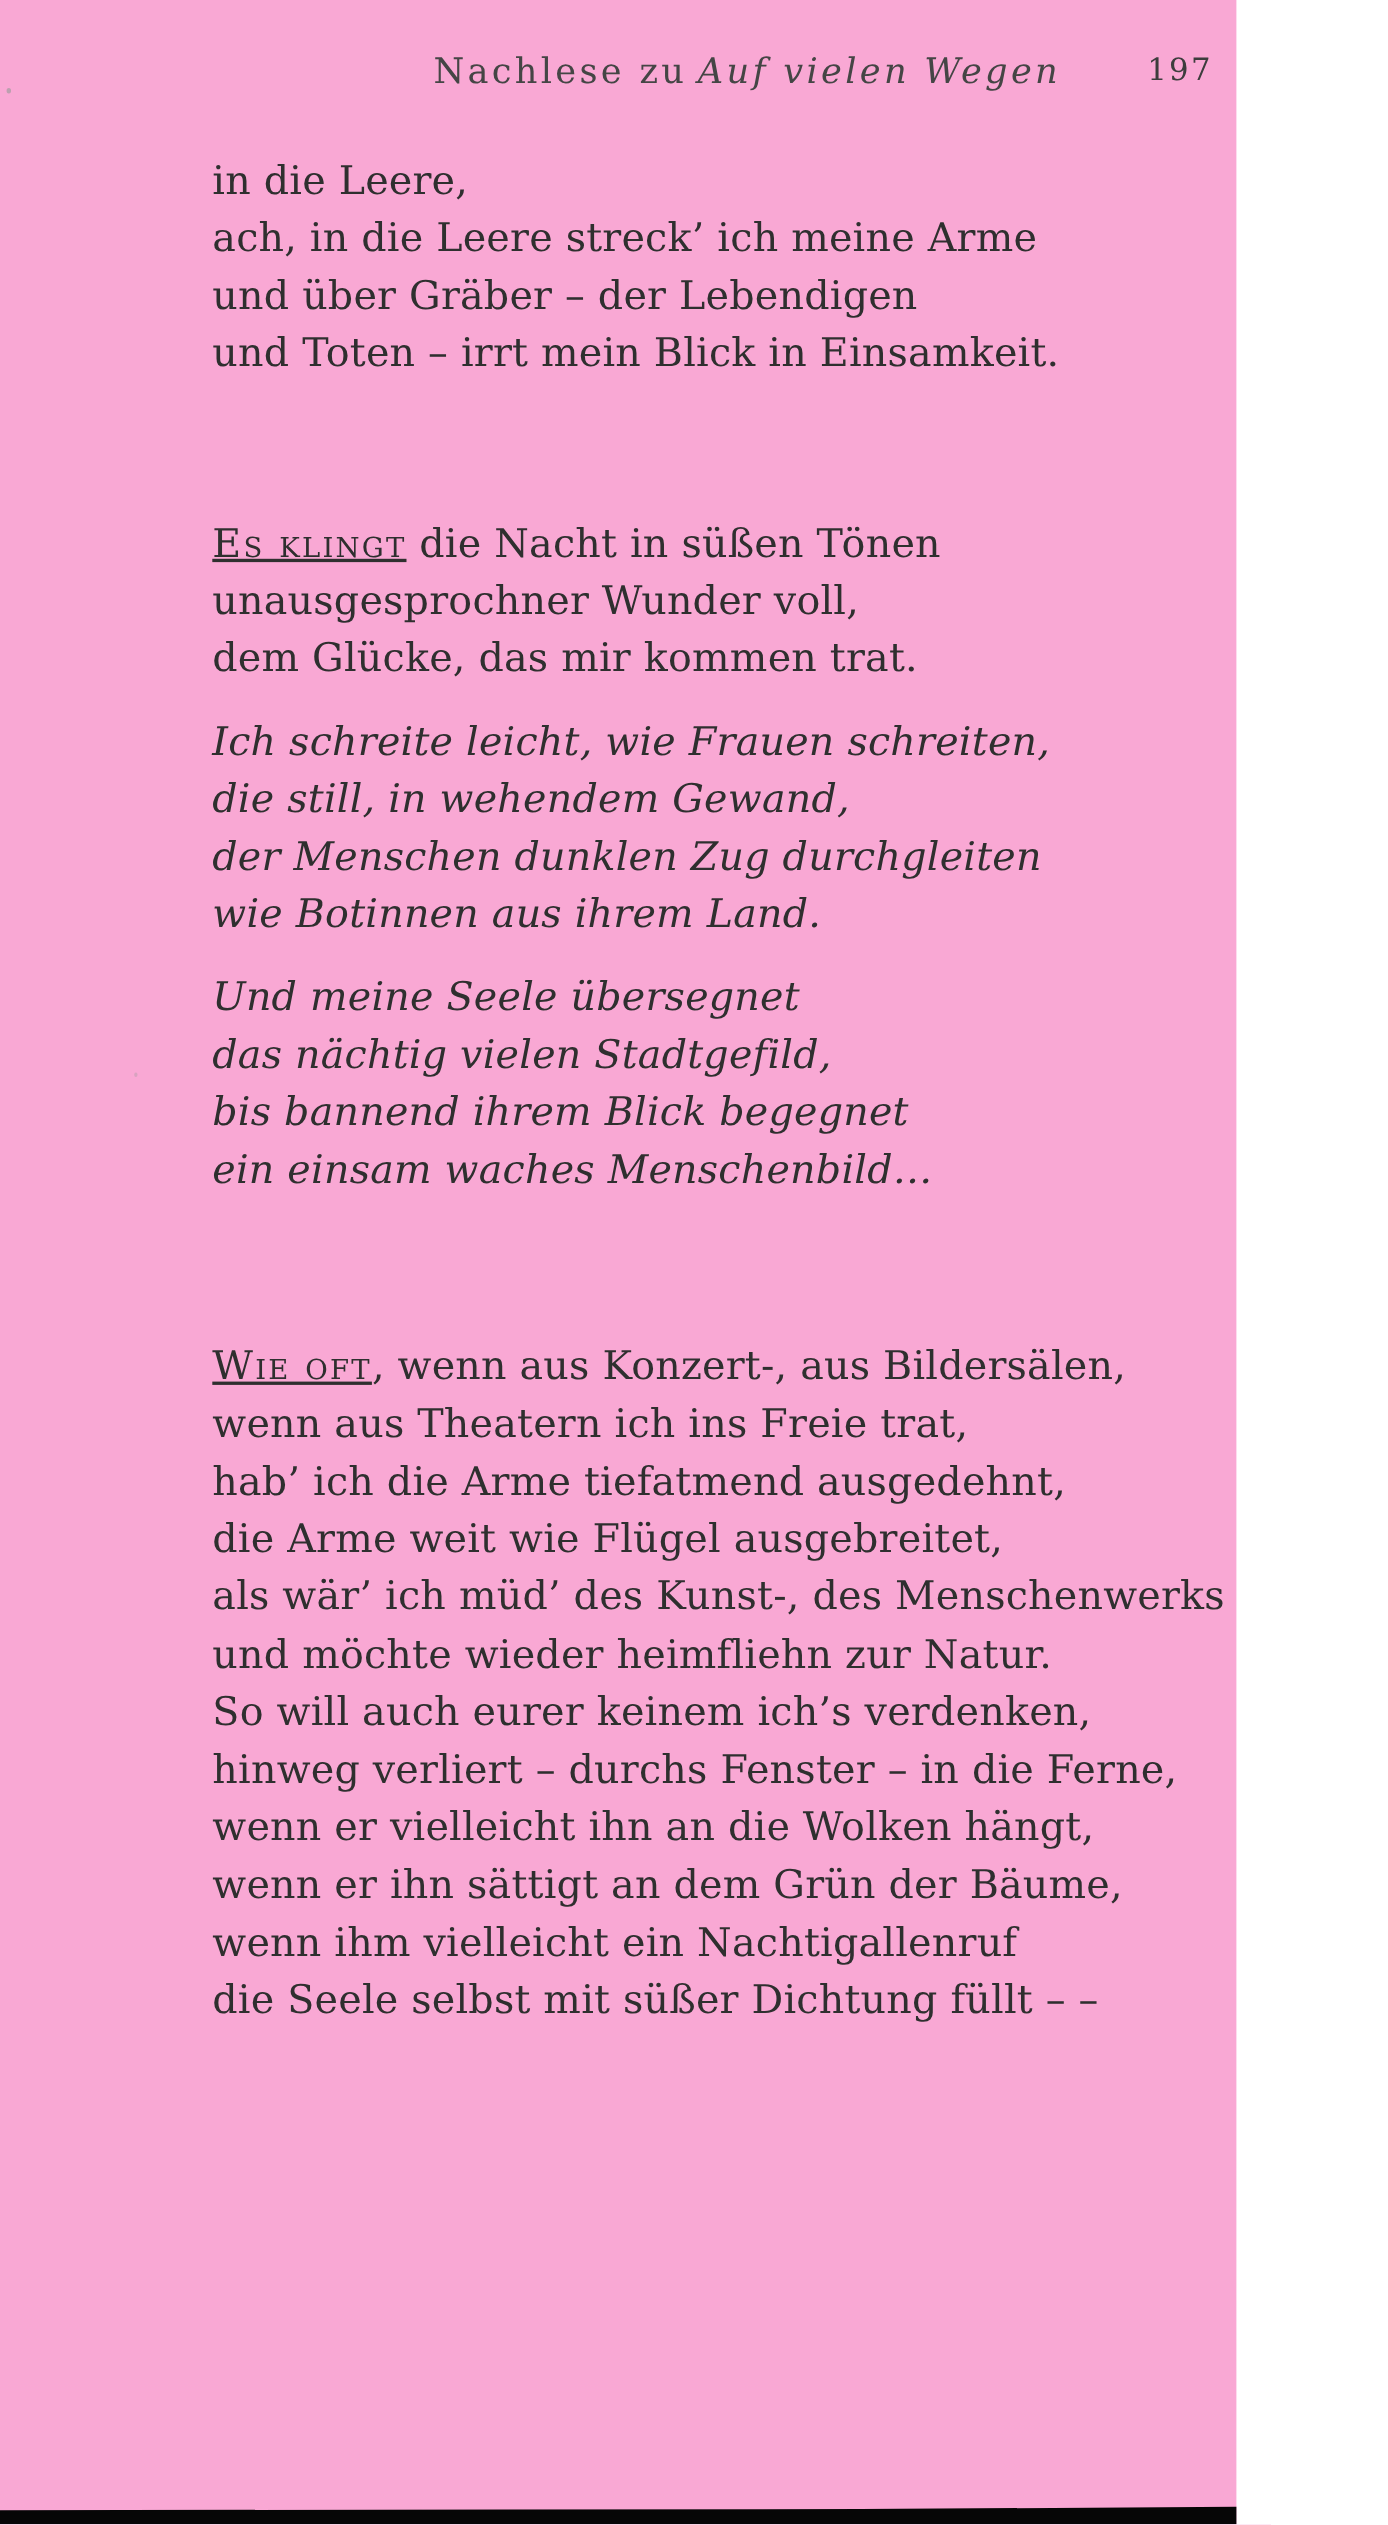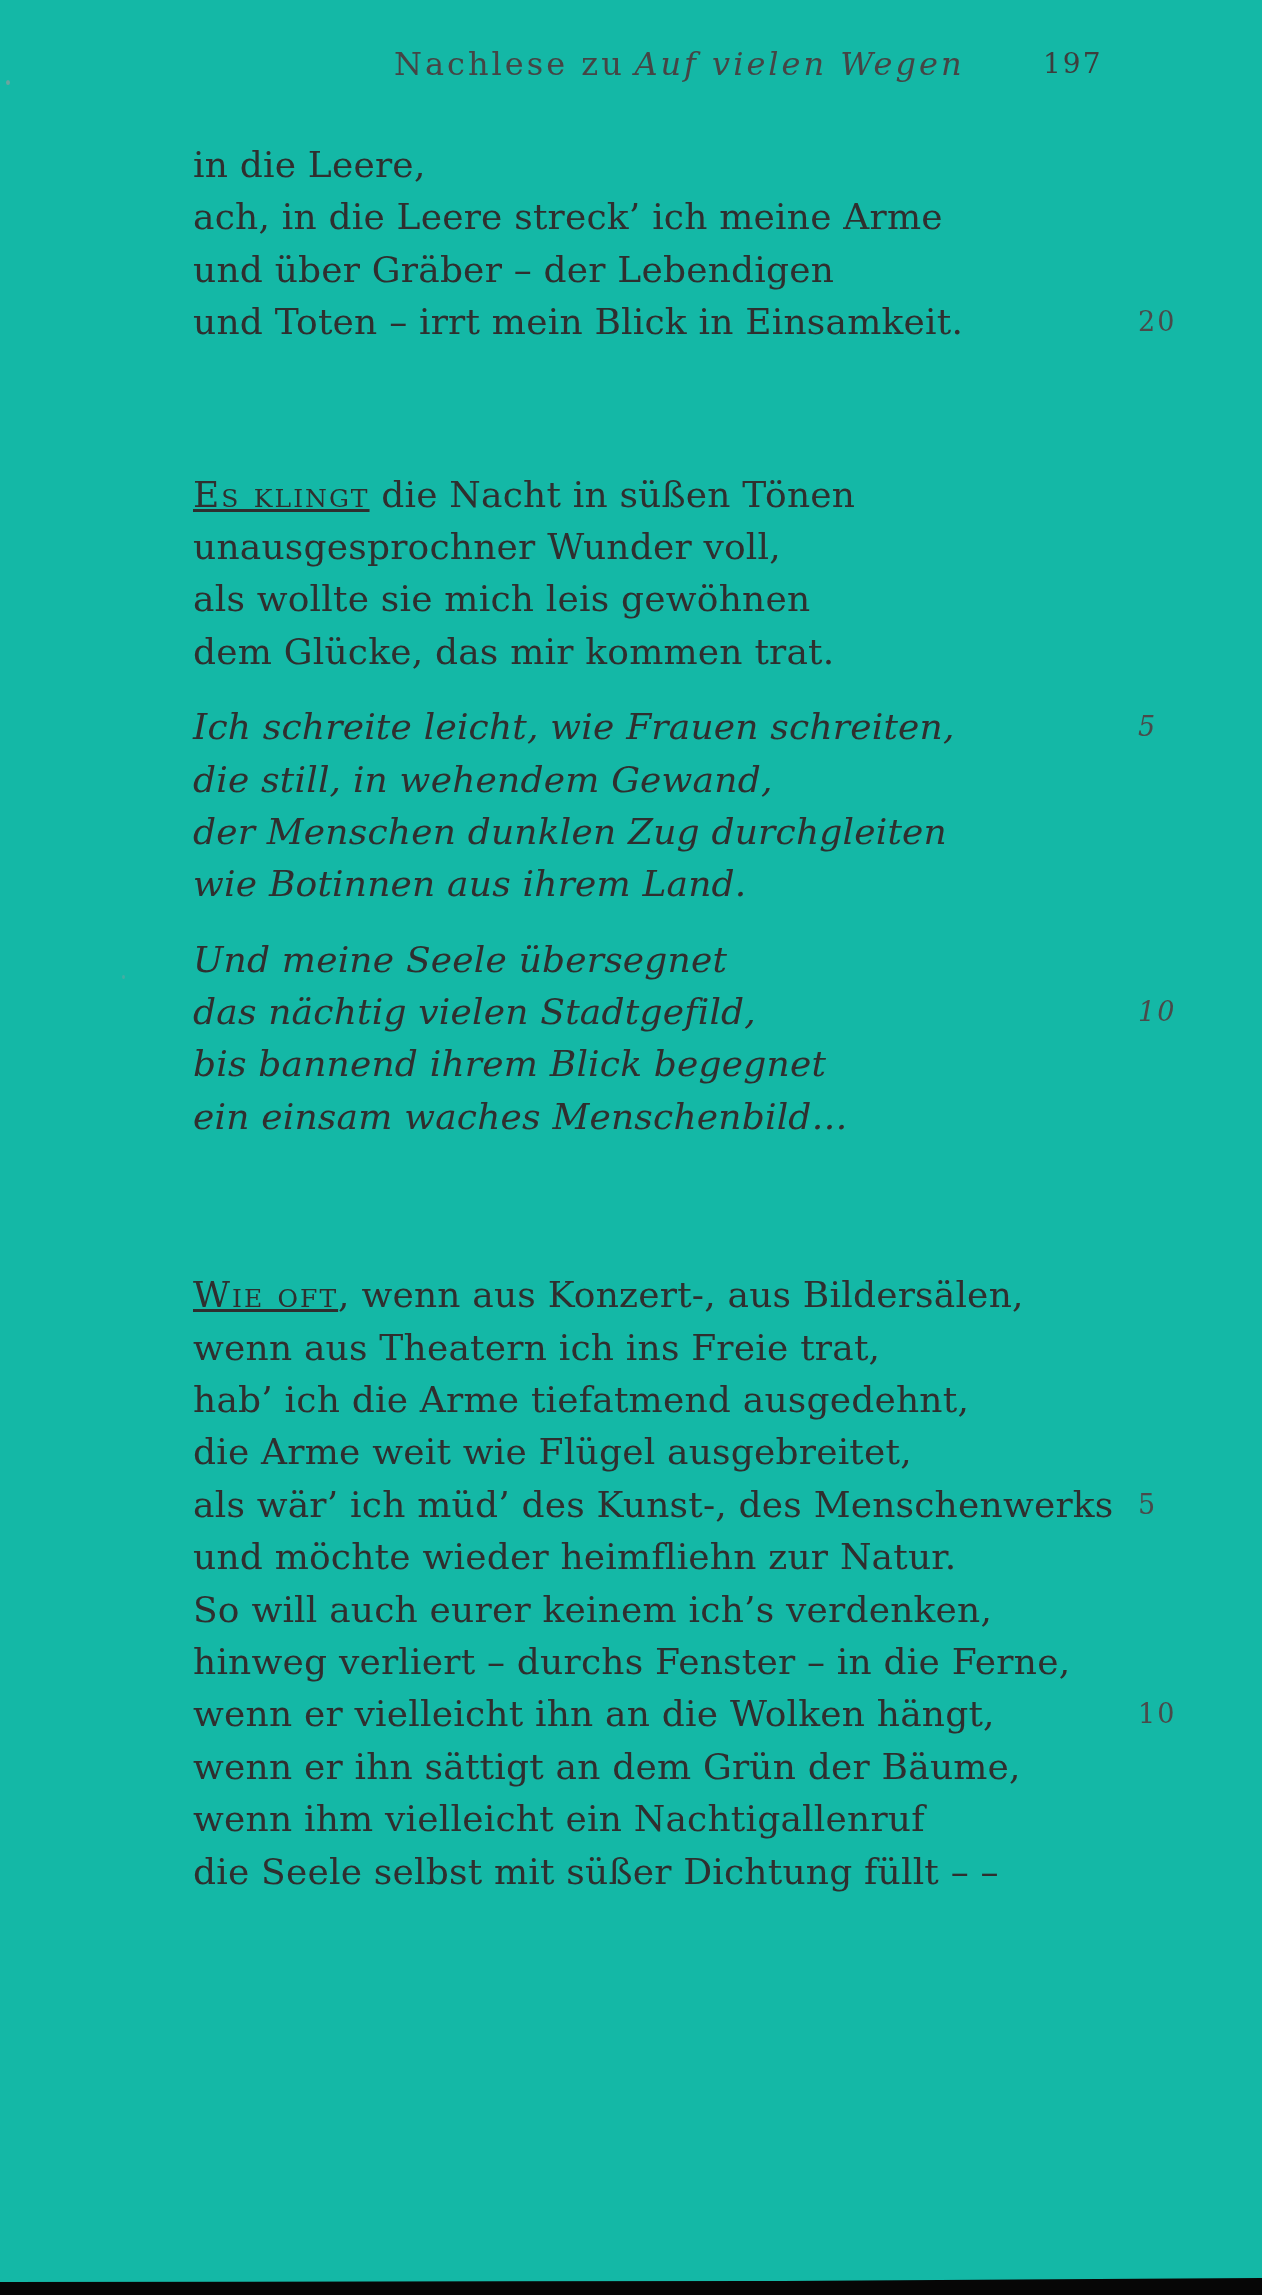--- a/index.html
+++ b/index.html
@@ -2,23 +2,23 @@
 <html><head>
 <meta charset="utf-8">
 <style>
   html, body {
     margin: 0;
     padding: 0;
     background: #ffffff;
   }
   #page {
     position: relative;
-    width: 1262px;
+    width: 1124px;
     height: 2295px;
-    background: #14b8a6;
+    background: #f9a8d4;
     font-family: "DejaVu Serif", "Liberation Serif", serif;
     overflow: hidden;
   }
   
   #running-head {
     position: absolute;
     left: 394px;
     top: 44px;
     font-size: 32px;
     line-height: 40px;
@@ -111,21 +111,20 @@
           <div class="line"><span>in die Leere,</span></div>
           <div class="line"><span>ach, in die Leere streck’ ich meine Arme</span></div>
           <div class="line"><span>und über Gräber – der Lebendigen</span></div>
           <div class="line"><span>und Toten – irrt mein Blick in Einsamkeit.</span><span class="lineno">20</span></div>
         </div>
       </div>
       <div class="poem">
         <div class="stanza">
           <div class="line"><span class="sc">Es klingt</span><span> die Nacht in süßen Tönen</span></div>
           <div class="line"><span>unausgesprochner Wunder voll,</span></div>
-          <div class="line"><span>als wollte sie mich leis gewöhnen</span></div>
           <div class="line"><span>dem Glücke, das mir kommen trat.</span></div>
         </div>
         <div class="stanza">
           <div class="line"><span>Ich schreite leicht, wie Frauen schreiten,</span><span class="lineno">5</span></div>
           <div class="line"><span>die still, in wehendem Gewand,</span></div>
           <div class="line"><span>der Menschen dunklen Zug durchgleiten</span></div>
           <div class="line"><span>wie Botinnen aus ihrem Land.</span></div>
         </div>
         <div class="stanza">
           <div class="line"><span>Und meine Seele übersegnet</span></div>

